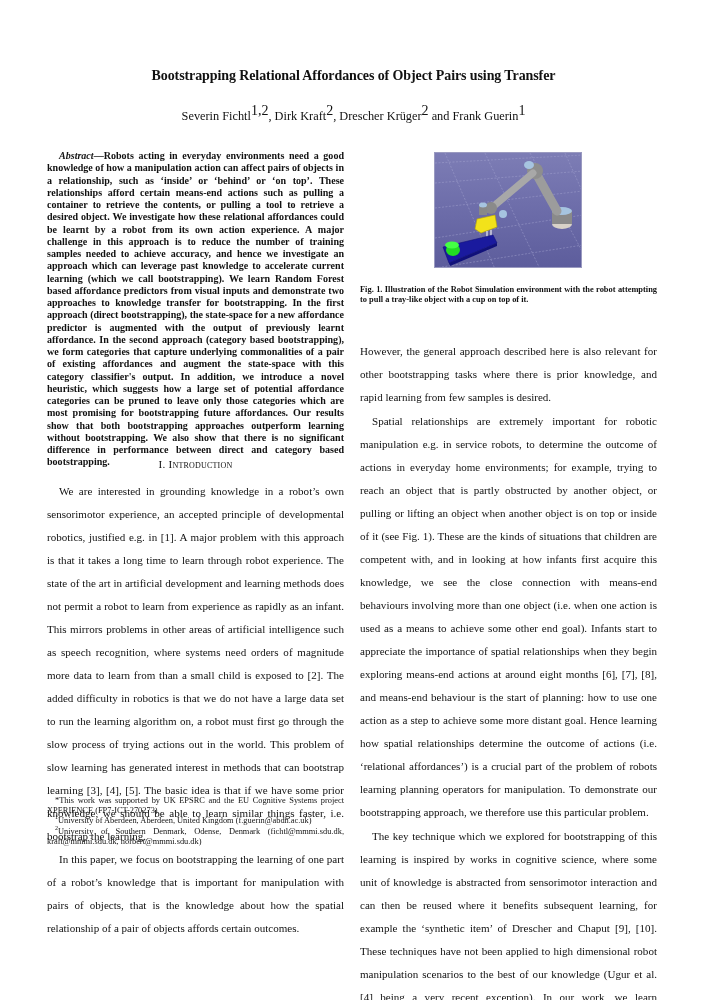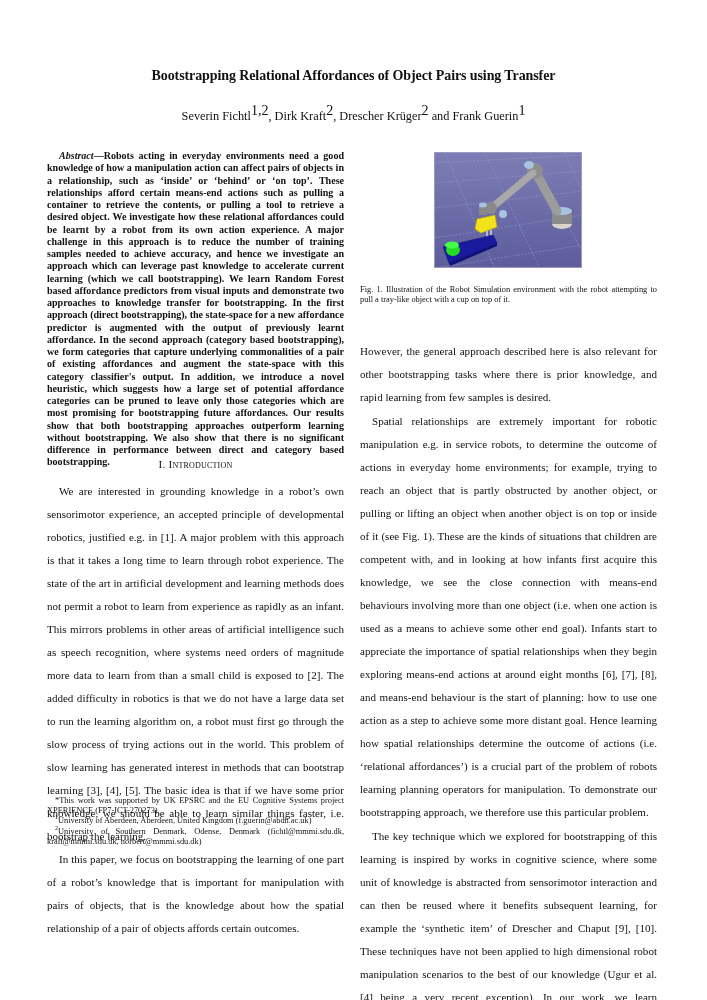--- a/index.html
+++ b/index.html
@@ -41,21 +41,21 @@
   .footnotes p { text-indent: 8px; }
   .footnotes sup { font-size: 6px; vertical-align: super; line-height: 0; }
   .figure {
     position: absolute; left: 434px; top: 152px; width: 148px; height: 116px;
     background: linear-gradient(180deg, #7d7db5 0%, #6b6ba8 55%, #5d5d9c 100%);
     overflow: hidden; border: 1px solid #9a9ac0;
   }
   .figure svg { display: block; }
   .caption {
     position: absolute; left: 360px; top: 285px; width: 297px;
-    font-size: 8.4px; line-height: 10.4px; text-align: justify;
+    font-size: 8.4px; line-height: 10.4px; text-align: justify; font-weight: bold;
   }
   .right-text { position: absolute; left: 360px; top: 340px; width: 297px; }
   .right-text .first { text-indent: 0; }
 </style>
 </head>
 <body>
 
 <div class="title">Bootstrapping Relational Affordances of Object Pairs using Transfer</div>
 
 <div class="authors">

